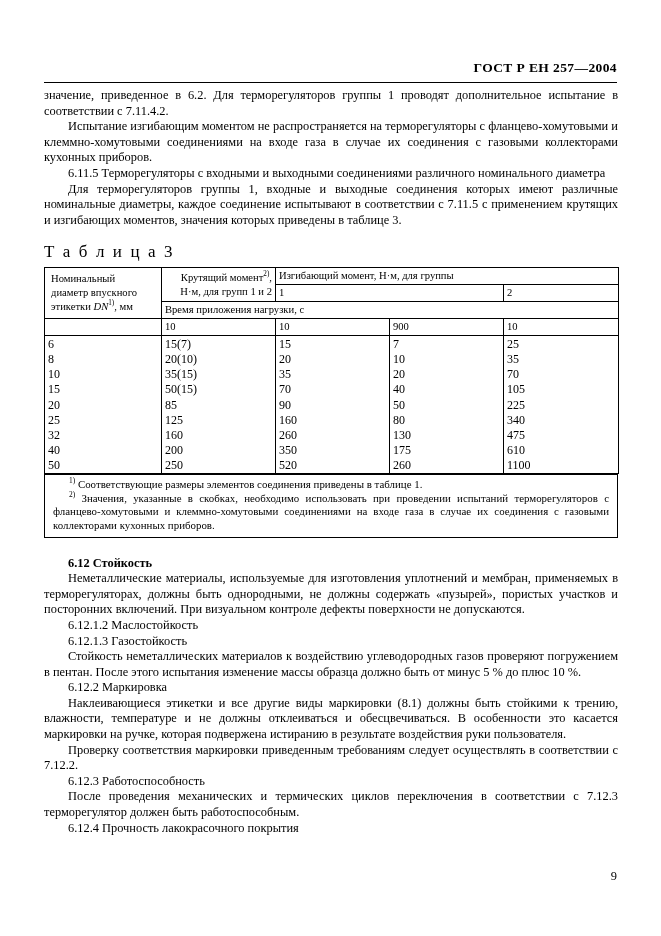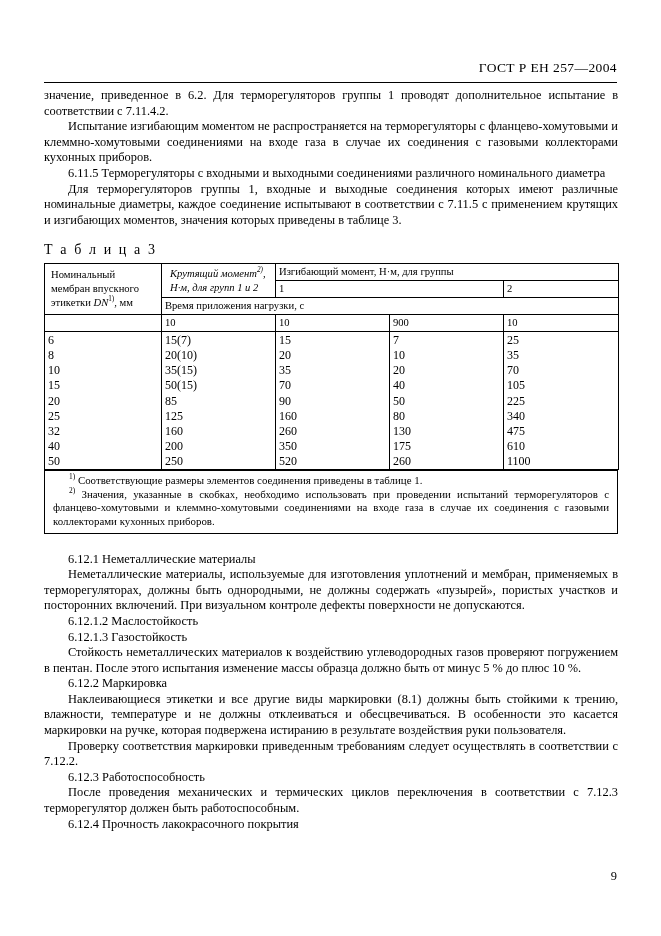--- a/index.html
+++ b/index.html
@@ -25,21 +25,21 @@
     position: absolute;
     top: 60px;
     left: 44px;
     right: 44px;
     height: 26px;
   }
   .doc-header .std-no {
     position: absolute;
     right: 0;
     top: 0;
-    font-weight: normal;
+    font-weight: bold;
     font-size: 13.5px;
     letter-spacing: 0.4px;
     white-space: nowrap;
   }
   .doc-header .rule {
     position: absolute;
     left: 0;
     right: 0;
     top: 22px;
     border-top: 1.4px solid #000;
@@ -59,21 +59,21 @@
     text-align: justify;
     text-justify: inter-word;
     hyphens: manual;
   }
   p.ind { text-indent: 24px; }
   .b { font-weight: bold; }
 
   
   .table-caption {
     margin: 14px 0 5px 0;
-    font-size: 14px;
+    font-size: 17px;
     letter-spacing: 2.1px;
   }
   table.gost {
     border-collapse: collapse;
     width: 574px;
     table-layout: fixed;
     font-size: 11px;
   }
   table.gost td, table.gost th {
     border: 0.9px solid #000;
@@ -86,23 +86,22 @@
   table.gost .outer-top { border-top-width: 1.7px; }
   table.gost .hdr-left {
     line-height: 15px;
     padding: 4px 6px;
   }
   table.gost .hdr {
     font-size: 10.6px;
     line-height: 14px;
   }
   table.gost .hdr-l {
-    text-align: left;
+    text-align: right;
     padding-left: 8px;
-    font-style: italic;
   }
   table.gost td.num {
     font-size: 12px;
     padding: 0.5px 3px;
     line-height: 14.2px;
   }
   sup { font-size: 0.68em; vertical-align: super; line-height: 0; }
   .ital { font-style: italic; }
 
   .tfootnotes {
@@ -154,21 +153,21 @@
         <col style="width:114px">
         <col style="width:114px">
         <col style="width:114px">
         <col style="width:115px">
       </colgroup>
       <tbody>
 
         <tr>
           <td class="hdr hdr-left outer-top thickr" rowspan="3">
             <div>Номинальный</div>
-            <div>мембран впускного</div>
+            <div>диаметр впускного</div>
             <div><span>этикетки </span><span class="ital">DN</span><sup>1)</sup><span>, мм</span></div>
           </td>
           <td class="hdr hdr-l outer-top thickr" rowspan="2">
             <div><span>Крутящий момент</span><sup>2)</sup><span>,</span></div>
             <div>Н·м, для групп 1 и 2</div>
           </td>
           <td class="hdr outer-top" colspan="3">Изгибающий момент, Н·м, для группы</td>
         </tr>
 
         <tr>
@@ -253,21 +252,21 @@
         </tr>
       </tbody>
     </table>
 
     <div class="tfootnotes">
       <p class="fn"><sup>1)</sup> <span>Соответствующие размеры элементов соединения приведены в таблице 1.</span></p>
       <p class="fn"><sup>2)</sup> <span>Значения, указанные в скобках, необходимо использовать при проведении испытаний терморегуляторов с фланцево-хомутовыми и клеммно-хомутовыми соединениями на входе газа в случае их соединения с газовыми коллекторами кухонных приборов.</span></p>
     </div>
 
     <div class="lower">
-      <p class="t hd-num">6.12.1  Неметаллические материалы</p>
+      <p class="t ind b">6.12  Стойкость</p>
       <p class="t ind">Неметаллические материалы, используемые для изготовления уплотнений и мембран, применяемых в терморегуляторах, должны быть однородными, не должны содержать «пузырей», пористых участков и посторонних включений. При визуальном контроле дефекты поверхности не допускаются.</p>
 
       <p class="t hd-num">6.12.1.2  Маслостойкость</p>
 
       <p class="t hd-num">6.12.1.3  Газостойкость</p>
       <p class="t ind">Стойкость неметаллических материалов к воздействию углеводородных газов проверяют погружением в пентан. После этого испытания изменение массы образца должно быть от минус 5 % до плюс 10 %.</p>
 
       <p class="t hd-num">6.12.2  Маркировка</p>
       <p class="t ind">Наклеивающиеся этикетки и все другие виды маркировки (8.1) должны быть стойкими к трению, влажности, температуре и не должны отклеиваться и обесцвечиваться. В особенности это касается маркировки на ручке, которая подвержена истиранию в результате воздействия руки пользователя.</p>
       <p class="t ind">Проверку соответствия маркировки приведенным требованиям следует осуществлять в соответствии с 7.12.2.</p>

